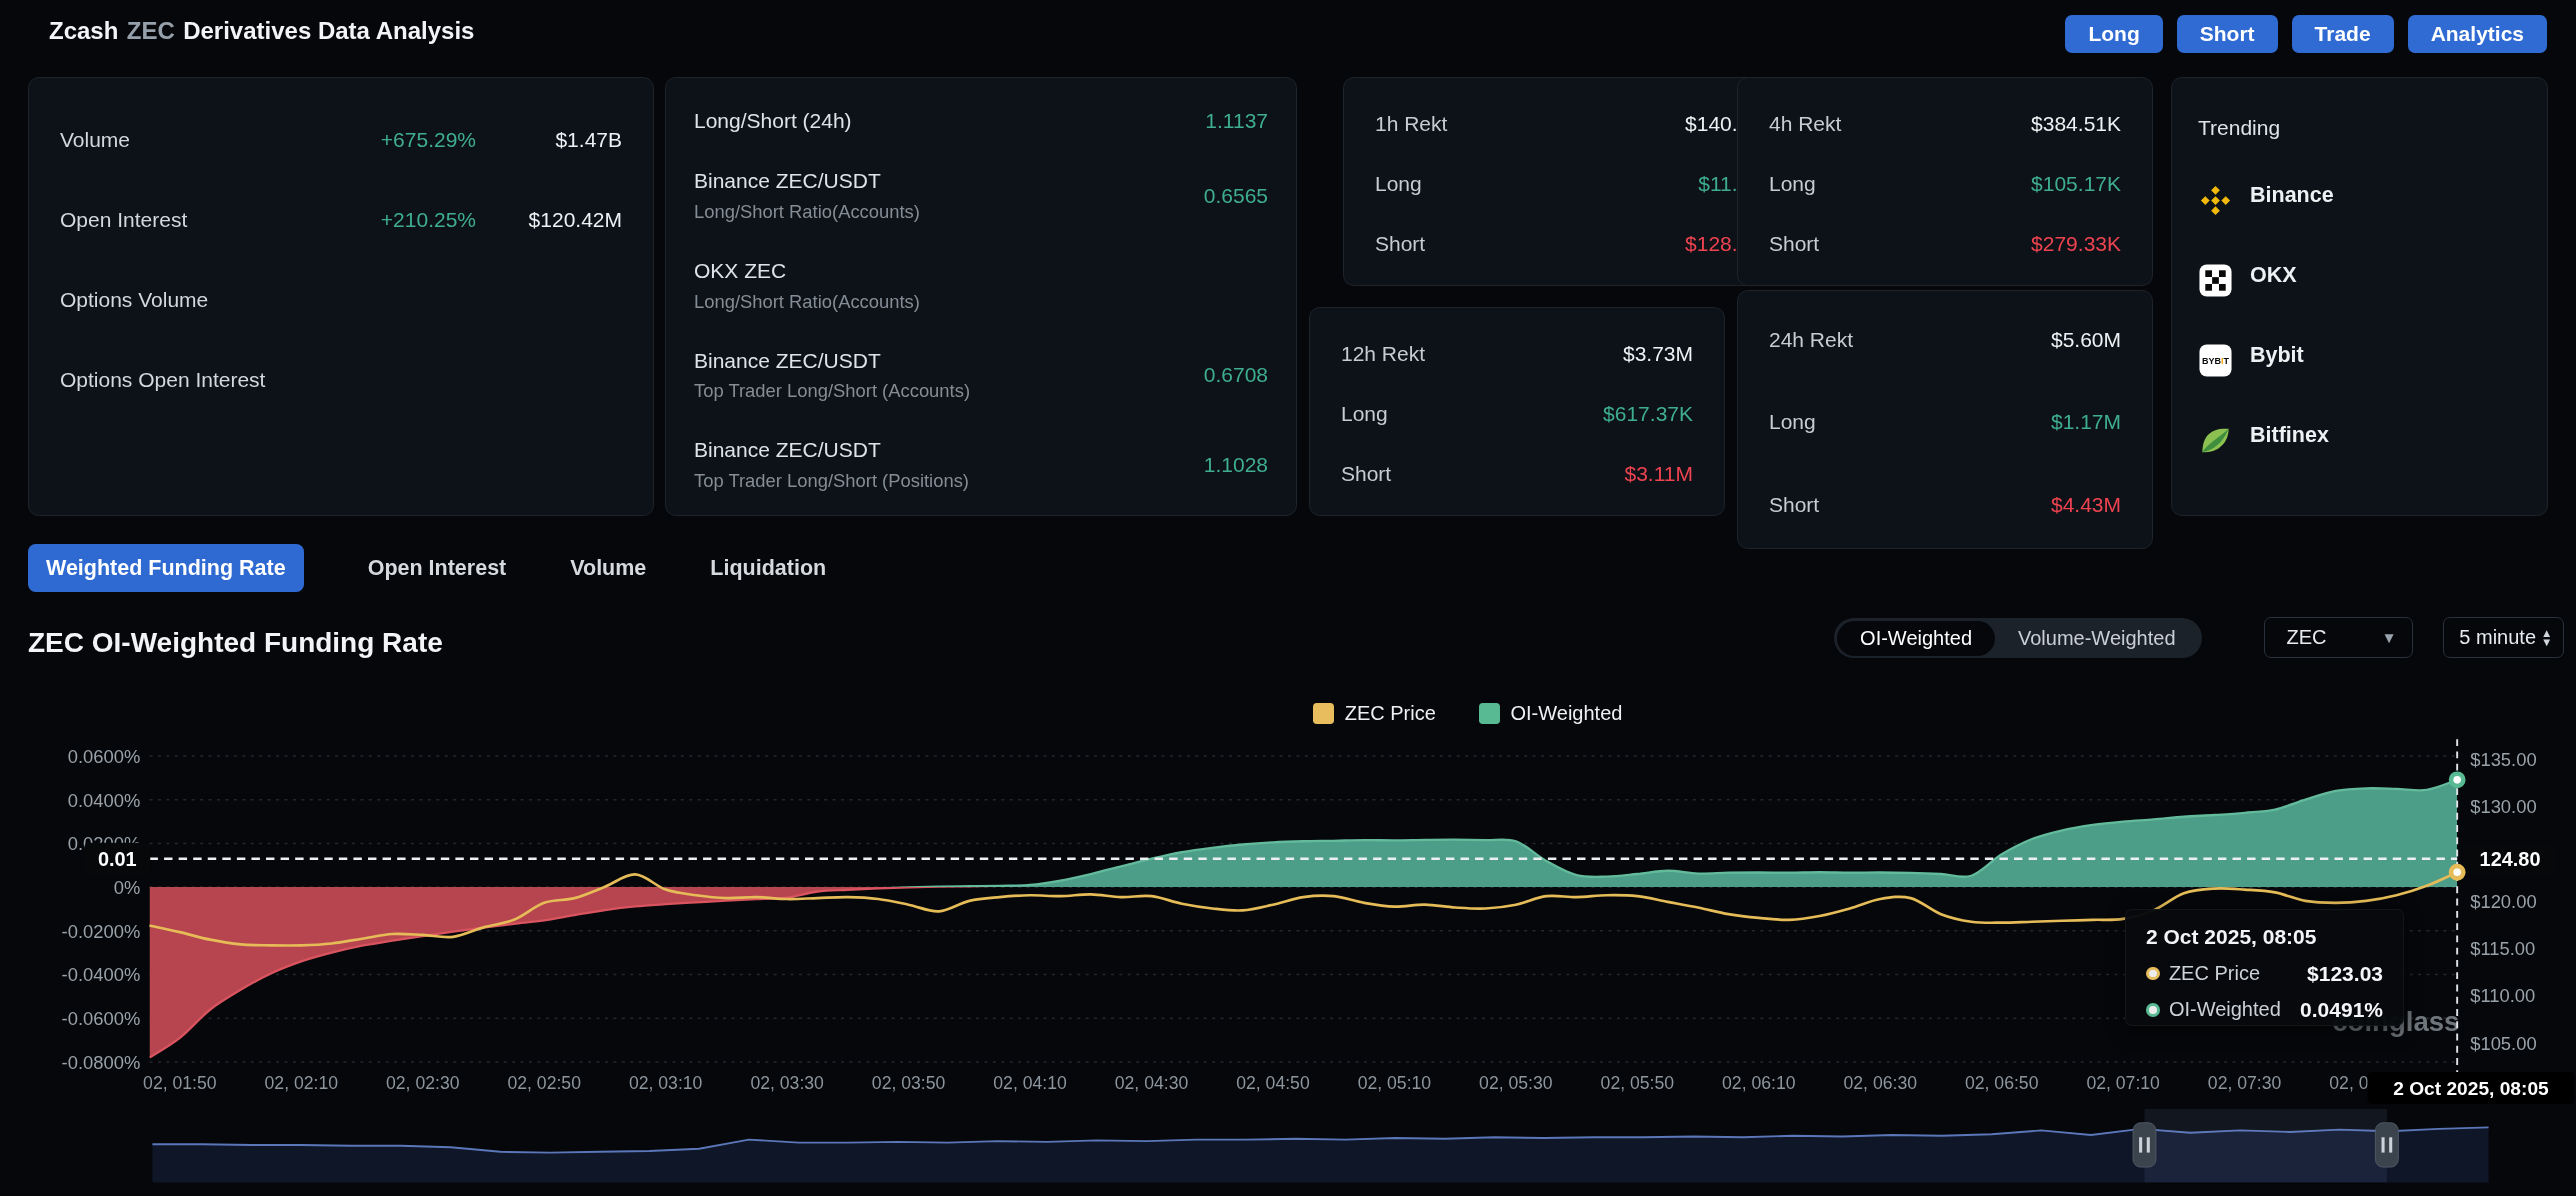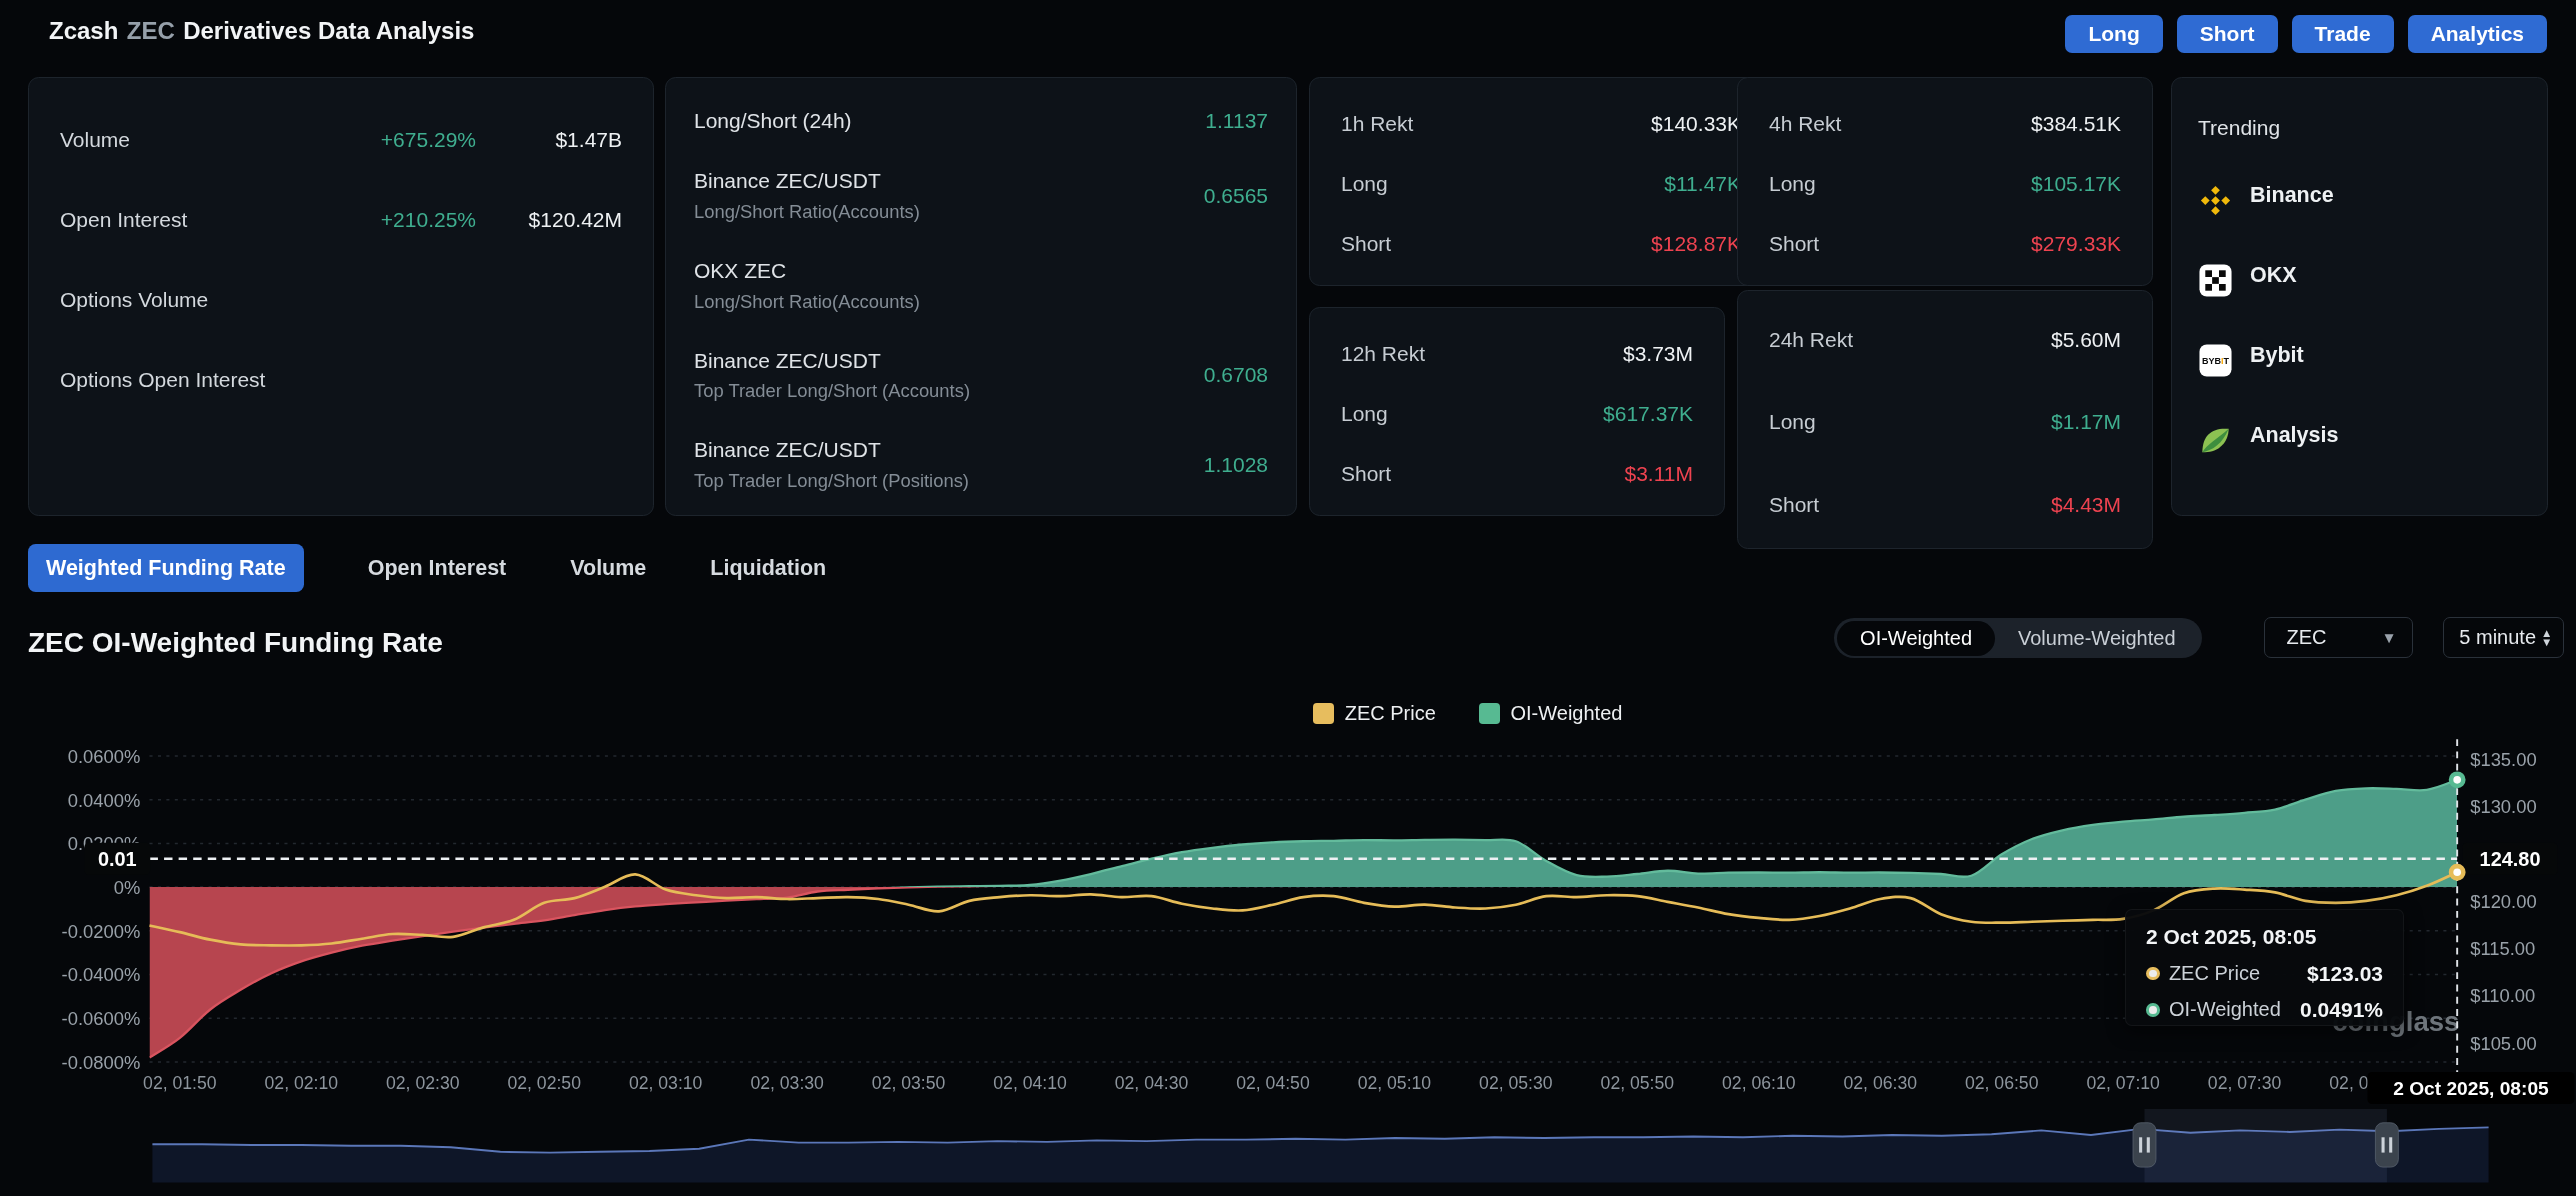--- a/index.html
+++ b/index.html
@@ -136,21 +136,21 @@
     </div>
     <div class="ratio-row">
       <div>
         <div class="ratio-title">Binance ZEC/USDT</div>
         <div class="ratio-sub">Top Trader Long/Short (Positions)</div>
       </div>
       <span class="ratio-val">1.1028</span>
     </div>
   </div>
 
-  <div class="card rekt" style="left:1309px;top:77px;width:464px;height:209px">
+  <div class="card rekt" style="left:1343px;top:77px;width:464px;height:209px">
     <div class="rrow">
         <span class="rlabel">1h Rekt</span>
         <span class="rval">$140.33K</span>
       </div>
     <div class="rrow">
         <span class="rlabel">Long</span>
         <span class="rval green">$11.47K</span>
       </div>
     <div class="rrow">
         <span class="rlabel">Short</span>
@@ -232,21 +232,21 @@
         <rect x="1" y="1" width="22" height="22" rx="5" fill="#ffffff"></rect>
         <text x="12" y="14.6" text-anchor="middle" font-family="Liberation Sans, sans-serif" font-weight="bold" font-size="6.2" fill="#0a0a0a">BYB<tspan fill="#f7a600">I</tspan>T</text>
       </svg>
       <span class="trend-name">Bybit</span>
     </div>
     <div class="trend-item">
       <svg class="ticon" viewBox="0 0 24 24">
         <path d="M3 20 C3 8 10 3 21 4 C21 14 13 21 3 20 Z" fill="#8cc152"></path>
         <path d="M3 20 C10 19 17 14 21 4 C13 11 6 15 3 20 Z" fill="#3e8e3e"></path>
       </svg>
-      <span class="trend-name">Analysis</span>
+      <span class="trend-name">Bitfinex</span>
     </div>
   </div>
 
   <div class="tabs">
     <div class="tab active">Weighted Funding Rate</div>
     <div class="tab">Open Interest</div>
     <div class="tab">Volume</div>
     <div class="tab">Liquidation</div>
   </div>
 

